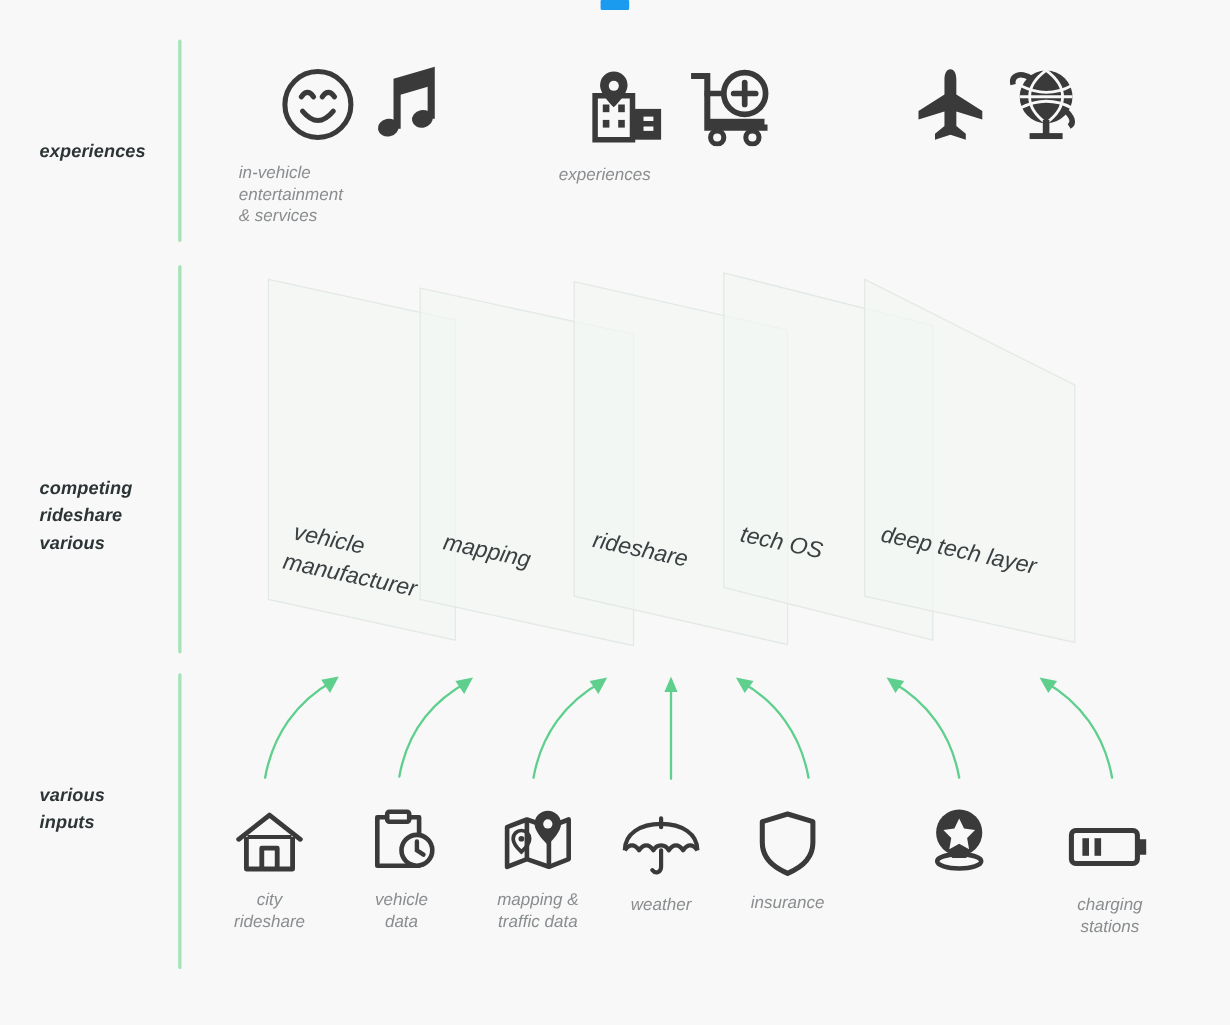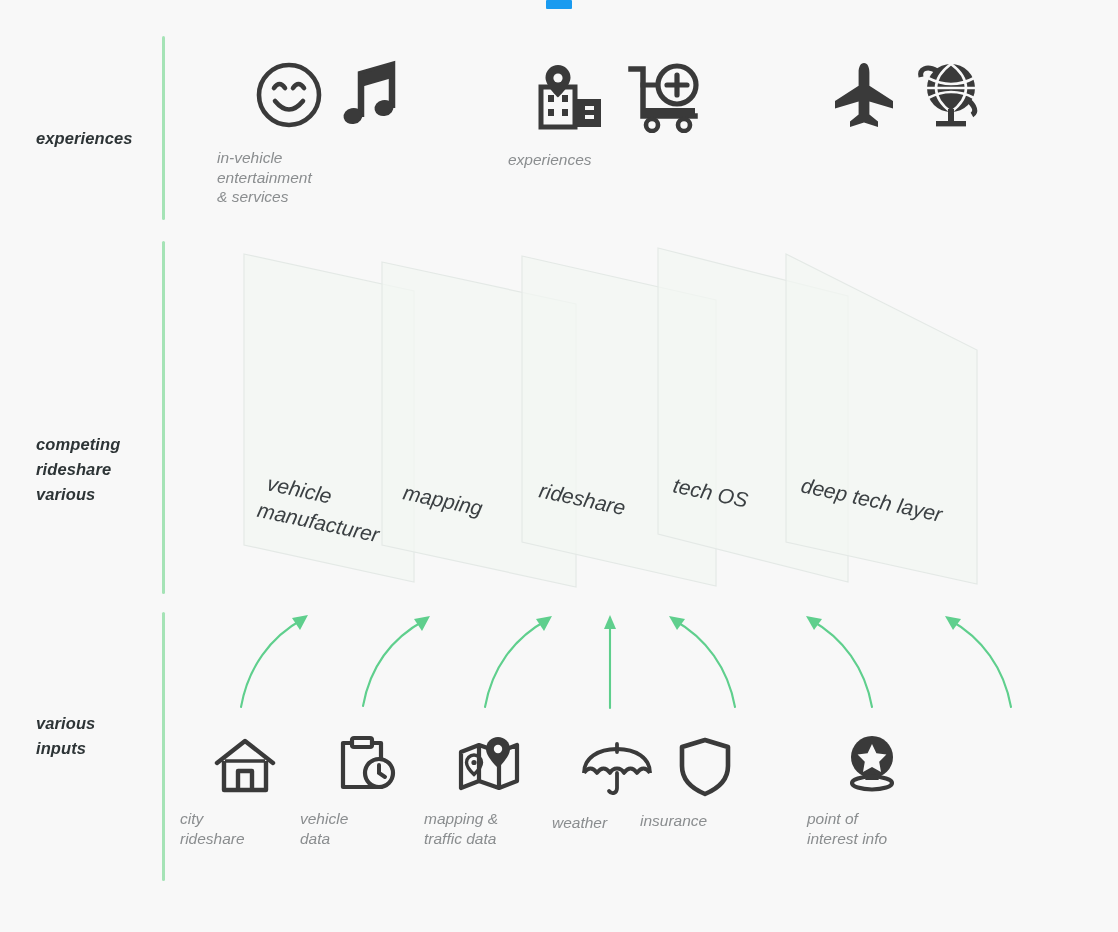--- a/index.html
+++ b/index.html
@@ -134,38 +134,39 @@
   .inp-row {
     position: absolute;
     left: 180px;
     top: 733px;
     width: 930px;
     height: 150px;
   }
   .inp-item {
     position: absolute;
     width: 130px;
+    text-align: center;
   }
   .inp-icon-wrap {
     height: 64px;
     display: flex;
     align-items: center;
     justify-content: center;
   }
   .inp-caption {
     margin-top: 12px;
     color: #8a8d8f;
     font-size: 15.5px;
     line-height: 19.5px;
   }
   .inp-item-0 { left: 0px;   top: 0px; }
   .inp-item-1 { left: 120px; top: 0px; }
   .inp-item-2 { left: 244px; top: 0px; }
-  .inp-item-3 { left: 372px; top: 4px; }
-  .inp-item-4 { left: 460px; top: 2px; }
+  .inp-item-3 { left: 356px; top: 4px; }
+  .inp-item-4 { left: 471px; top: 2px; }
   .inp-item-5 { left: 627px; top: 0px; }
   .inp-item-6 { left: 764px; top: 4px; }
 
   .ico { display: block; }
 </style>
 </head>
 <body>
 
 <div class="canvas">
 
@@ -435,20 +436,30 @@
 
     <div class="inp-item inp-item-5">
       <div class="inp-icon-wrap">
         <svg class="ico" width="66" height="62" viewBox="0 0 66 62" aria-hidden="true">
           <circle cx="33" cy="23" r="21" fill="#3a3a3a"></circle>
           <path d="M33 36 L26 46 L40 46 Z" fill="#3a3a3a"></path>
           <path d="M33 10 L37.4 19.2 L47.4 20.6 L40.2 27.8 L42 38 L33 33 L24 38 L25.8 27.8 L18.6 20.6 L28.6 19.2 Z" fill="#f8f8f8"></path>
           <ellipse cx="33" cy="49" rx="20" ry="6.5" fill="none" stroke="#3a3a3a" stroke-width="4.2"></ellipse>
         </svg>
       </div>
-      <div class="inp-caption">
-        <div>point of</div>
-        <div>interest info</div>
-      </div>
-    </div>
-
+    </div>
+
+    <div class="inp-item inp-item-6">
+      <div class="inp-icon-wrap">
+        <svg class="ico" width="78" height="52" viewBox="0 0 78 52" aria-hidden="true">
+          <rect x="4" y="12" width="60" height="30" rx="4" fill="none" stroke="#3a3a3a" stroke-width="4.6"></rect>
+          <path d="M64 20 L72 20 L72 34 L64 34 Z" fill="#3a3a3a"></path>
+          <rect x="14" y="19" width="6" height="16" fill="#3a3a3a"></rect>
+          <rect x="25" y="19" width="6" height="16" fill="#3a3a3a"></rect>
+        </svg>
+      </div>
+      <div class="inp-caption">
+        <div>charging</div>
+        <div>stations</div>
+      </div>
+    </div>
   </div>
 </div>
 
 </body></html>

